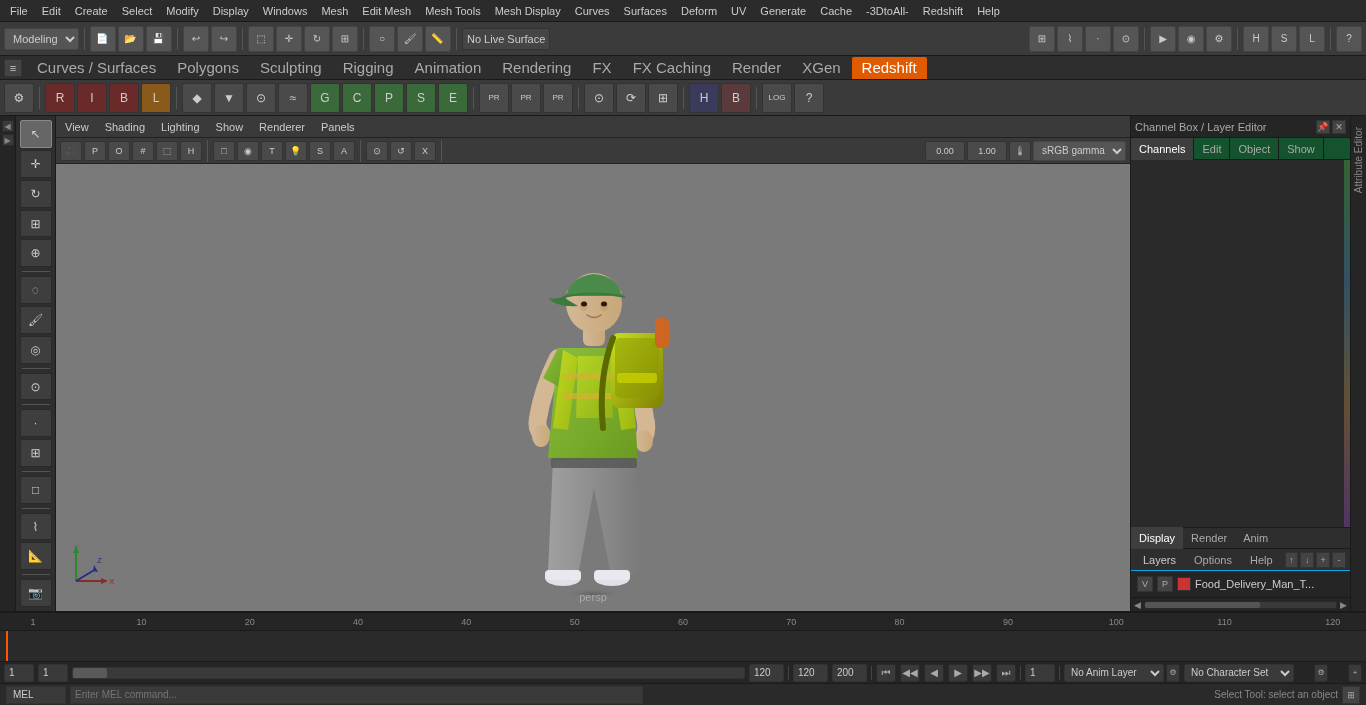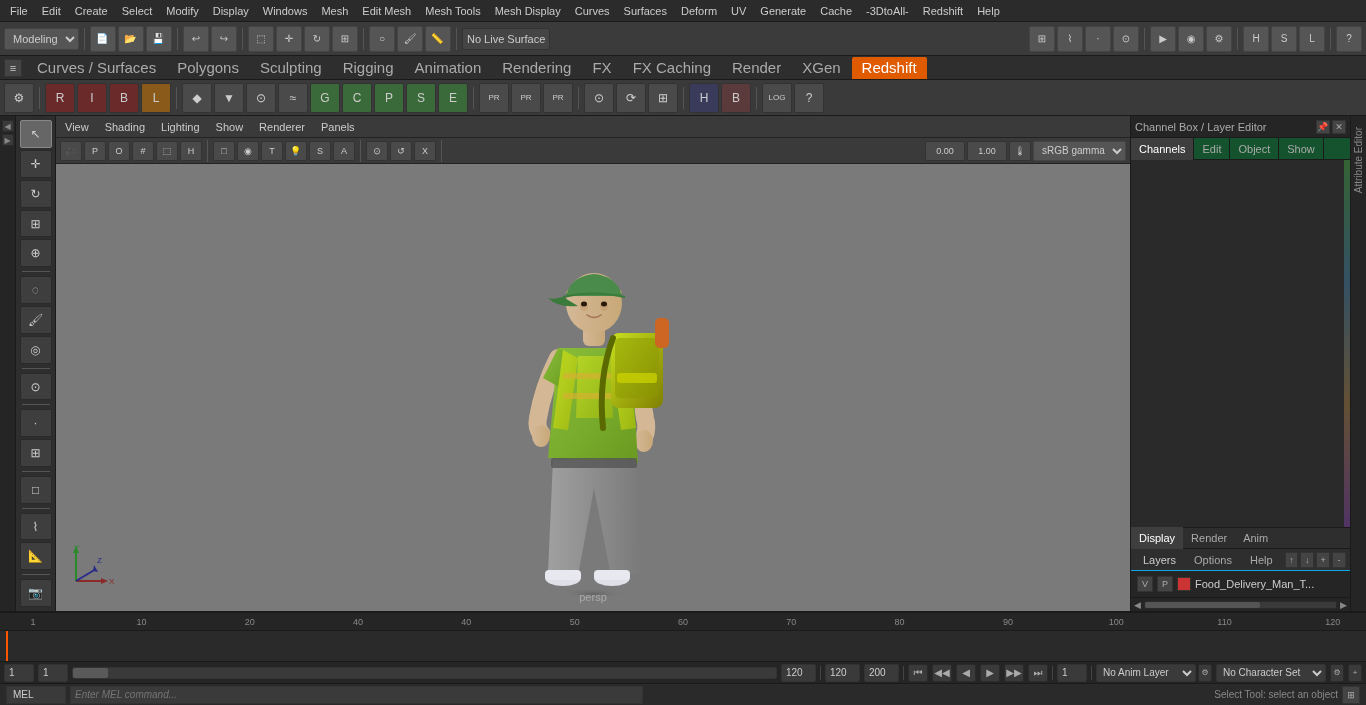--- a/index.html
+++ b/index.html
@@ -541,21 +541,20 @@
       cursor: pointer;
     }
     #status-input {
       flex: 1;
       height: 18px;
       background: #3a3a3a;
       border: 1px solid #333;
       color: #ccc;
       font-size: 10px;
       padding: 0 4px;
-      font-style: italic;
     }
     #status-text {
       font-size: 10px;
       color: #888;
     }
     #status-end-btn {
       width: 18px;
       height: 18px;
       background: #444;
       border: 1px solid #333;
@@ -1055,21 +1054,21 @@
       <div class="pb-btn">⏭</div>
       <div class="bottom-separator"></div>
       <input class="bottom-input" type="text" value="1" style="width: 30px;">
       <div class="bottom-separator"></div>
 
       <div style="display:flex;align-items:center;gap:2px">
         <select class="bottom-select" style="width:100px"><option>No Anim Layer</option></select>
         <div class="pb-btn" style="width:14px;font-size:8px">⚙</div>
       </div>
 
-      <div style="display:flex;align-items:center;gap:4px">
+      <div style="display:flex;align-items:center;gap:20px">
         <select class="bottom-select" style="width:110px"><option>No Character Set</option></select>
         <div class="pb-btn" style="width:14px;font-size:8px">⚙</div>
         <div class="pb-btn" style="width:14px;font-size:8px">+</div>
       </div>
     </div>
 
     <div id="status-bar">
       <div id="status-mel">MEL</div>
       <input id="status-input" type="text" placeholder="Enter MEL command..." style="">
       <div style="flex:1"></div>

